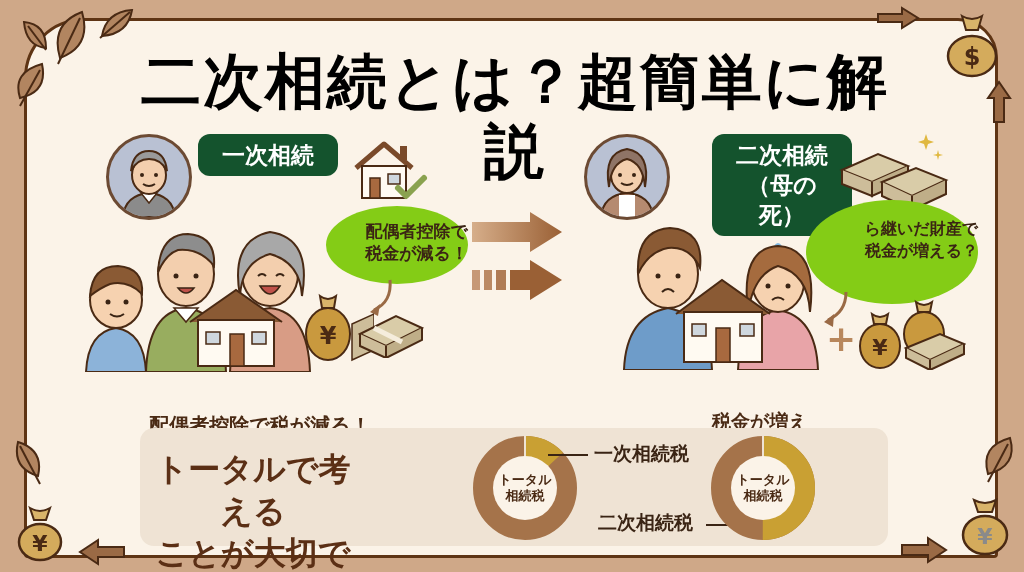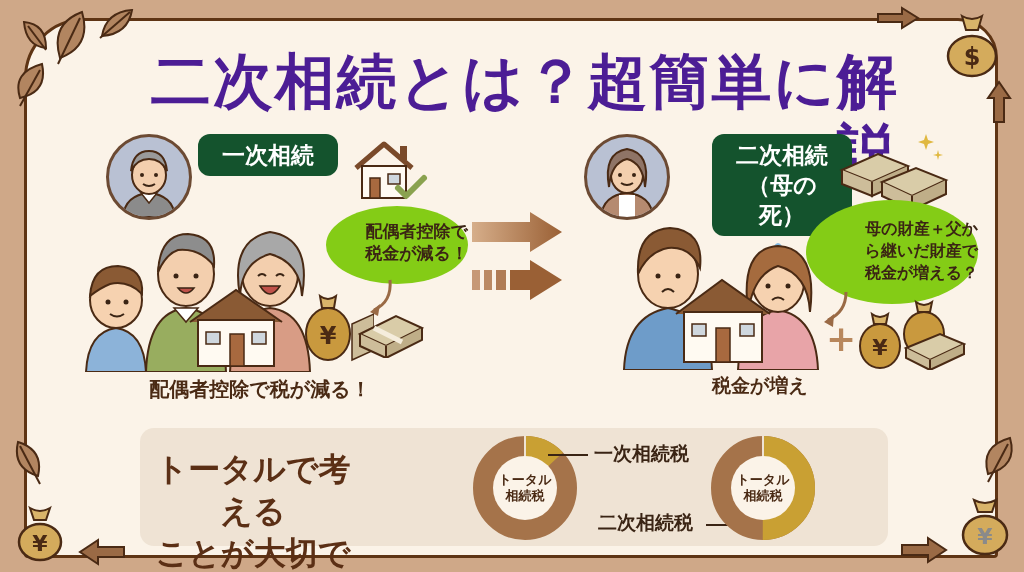--- a/index.html
+++ b/index.html
@@ -1,22 +1,22 @@
 <!DOCTYPE html>
 <html><head>
 <meta charset="utf-8">
 <style>
   html,body{margin:0;padding:0;}
   body{width:1024px;height:572px;overflow:hidden;background:#cfa888;font-family:"DejaVu Sans","Liberation Sans",sans-serif;position:relative;}
   .panel{position:absolute;left:24px;top:18px;width:968px;height:534px;background:#fbf3e8;border-top:3px solid #5e3414;border-left:3px solid #5e3414;border-right:3px solid #5e3414;border-bottom:3px solid #5e3414;border-radius:60px 40px 4px 4px;}
-  .title{position:absolute;left:109px;top:46px;width:790px;text-align:right;font-size:60px;font-weight:bold;color:#4c1d95;letter-spacing:2px;line-height:70px;}
+  .title{position:absolute;left:120px;top:46px;width:790px;text-align:center;font-size:60px;font-weight:bold;color:#000000;letter-spacing:2px;line-height:70px;}
   .label-box{position:absolute;background:#14532d;color:#fff;border-radius:12px;text-align:center;font-weight:bold;font-size:23px;line-height:30px;padding:6px 14px;}
   .avatar{position:absolute;width:80px;height:80px;border-radius:50%;background:#bcc3d4;border:3px solid #6c4a33;overflow:hidden;}
   .bubble{position:absolute;background:#84cc16;border-radius:50%;color:#3a2414;font-weight:bold;text-align:right;}
-  .caption{position:absolute;font-weight:bold;color:#4a2a14;text-align:center;}
+  .caption{position:absolute;font-weight:bold;color:#4a2a14;text-align:center;margin-top:36px;}
   .bottom{position:absolute;left:140px;top:428px;width:748px;height:118px;background:#efe3d4;border-radius:14px;}
   .bottom-title{position:absolute;left:8px;top:20px;width:210px;text-align:center;font-size:32px;font-weight:bold;color:#5b2f15;line-height:42px;}
   .donut-center{position:absolute;width:64px;height:64px;border-radius:50%;background:#fbf3e8;display:flex;flex-direction:column;align-items:center;justify-content:center;font-size:13px;font-weight:bold;color:#4a2a14;line-height:16px;}
   .legend{position:absolute;font-size:19px;font-weight:bold;color:#3a2414;}
   .arrow{position:absolute;}
   .icon{position:absolute;}
 </style>
 </head>
 <body>
 
@@ -192,21 +192,20 @@
     <path d="M88 4 L90 10 L96 12 L90 14 L88 20 L86 14 L80 12 L86 10Z" fill="#e0b840"></path>
     <path d="M100 20 L101 24 L105 25 L101 26 L100 30 L99 26 L95 25 L99 24Z" fill="#e0b840"></path>
     <path d="M4 40 L40 24 L70 36 L34 52Z" fill="#d9cca8" stroke="#4a2a14" stroke-width="2"></path>
     <path d="M4 40 V54 L34 66 V52" fill="#cdbd9a" stroke="#4a2a14" stroke-width="2"></path>
     <path d="M34 52 V66 L70 50 V36" fill="#bfae88" stroke="#4a2a14" stroke-width="2"></path>
     <path d="M44 52 L78 38 L108 50 L74 66Z" fill="#d9cca8" stroke="#4a2a14" stroke-width="2"></path>
     <path d="M44 52 V66 L74 80 V66" fill="#cdbd9a" stroke="#4a2a14" stroke-width="2"></path>
     <path d="M74 66 V80 L108 64 V50" fill="#bfae88" stroke="#4a2a14" stroke-width="2"></path>
   </svg>
 <div class="bubble" style="left:806px;top:200px;width:172px;height:104px;font-size:16px;line-height:22px;padding-top:18px;box-sizing:border-box;">
-  <div>母の財産＋父か</div>
   <div>ら継いだ財産で</div>
   <div>税金が増える？</div>
 </div>
 <svg class="arrow" style="left:820px;top:290px" width="30" height="40" viewBox="0 0 30 40">
     <path d="M26 2 Q26 22 8 30" stroke="#9a6a45" stroke-width="3" fill="none"></path>
     <path d="M4 32 L14 24 L13 37Z" fill="#9a6a45"></path>
   </svg>
 
 <svg class="icon" style="left:622px;top:216px" width="210" height="154" viewBox="0 0 210 154">
 

